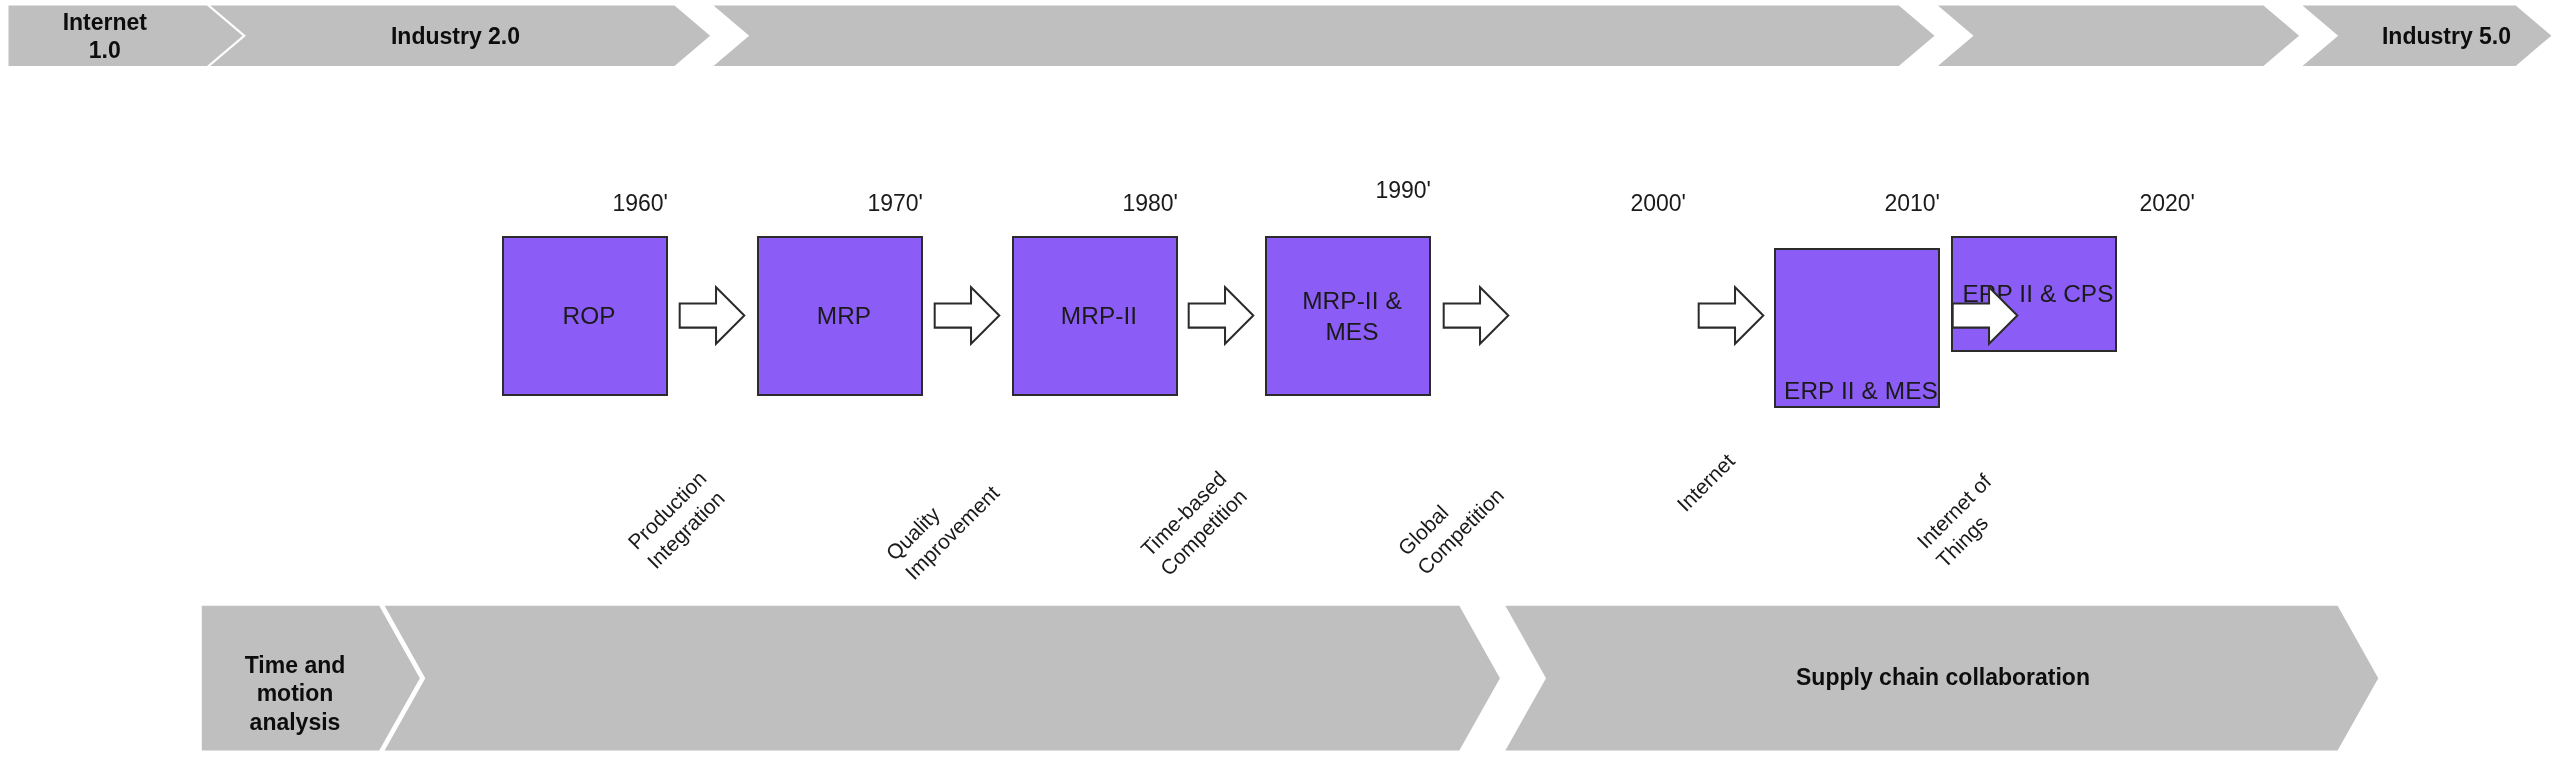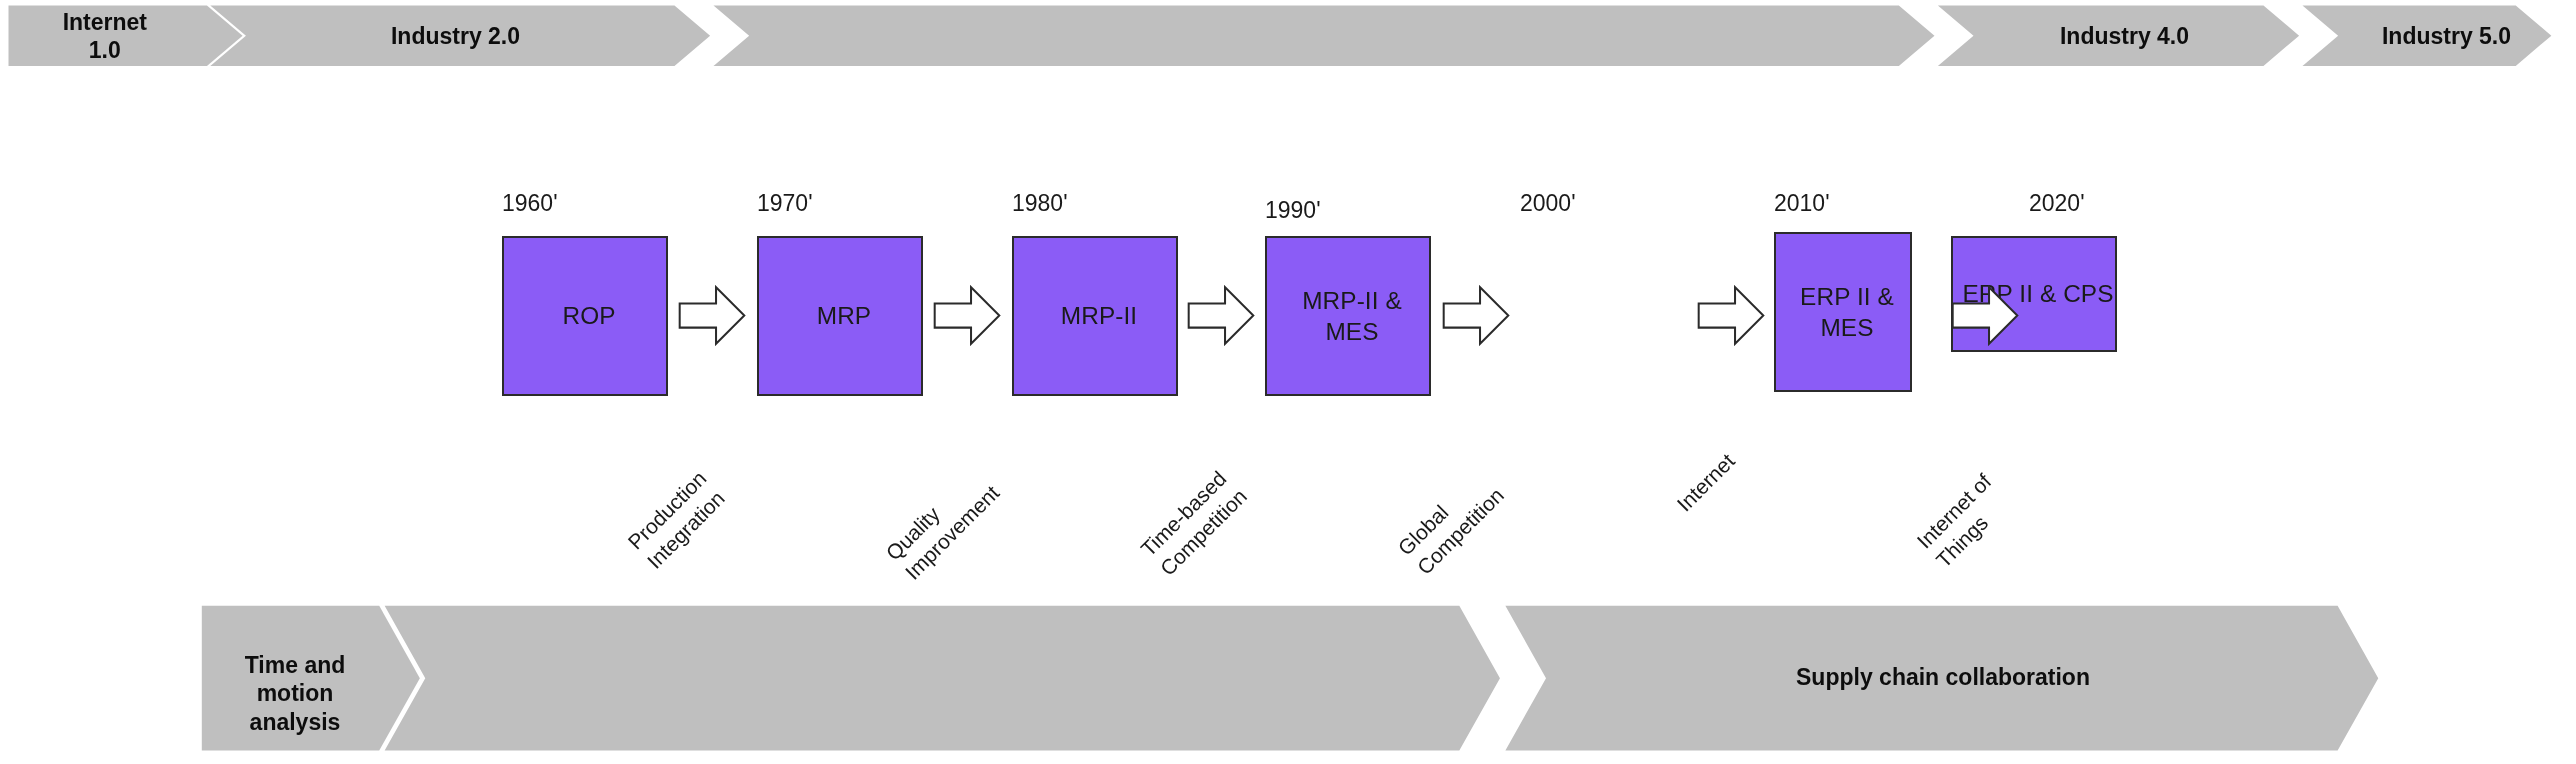--- a/index.html
+++ b/index.html
@@ -47,21 +47,21 @@
     justify-content: center;
     text-align: center;
     font-size: 24.4px;
     color: #1a1a1a;
     line-height: 1.28;
     letter-spacing: 0.1px;
     padding-left: 8px;
   }
   .year-label {
     position: absolute;
-    text-align: left;
+    text-align: right;
     font-size: 23px;
     color: #1a1a1a;
     white-space: nowrap;
   }
 
   
   .block-arrow { position: absolute; }
 
   
   .driver {
@@ -97,28 +97,27 @@
   <div class="chev-label top-label" style="left:6.8px;  top:5.4px; width:196px; height:61px;">
     <div>
       <span>Internet</span><br>
       <span>1.0</span>
     </div>
   </div>
 
   <div class="chev-label top-label" style="left:239px; top:5.4px; width:433px; height:61px;">Industry 2.0</div>
 
 
-  <div class="chev-label top-label" style="left:1978px; top:5.4px; width:293px; height:61px;">Industry 4.0</div>
 
   <div class="chev-label top-label" style="left:2345px; top:5.4px; width:203px; height:61px;">Industry 5.0</div>
 
   <div class="year-label" style="left:502px;  top:190px; width:166px;">1960'</div>
   <div class="year-label" style="left:757px; top:190px; width:166px;">1970'</div>
   <div class="year-label" style="left:1012px; top:190px; width:166px;">1980'</div>
-  <div class="year-label" style="left:1265px; top:177px; width:166px;margin-top:20px;">1990'</div>
+  <div class="year-label" style="left:1265px; top:177px; width:166px;">1990'</div>
   <div class="year-label" style="left:1520px; top:190px; width:166px;">2000'</div>
   <div class="year-label" style="left:1774px; top:190px; width:166px;">2010'</div>
   <div class="year-label" style="left:2029px; top:190px; width:166px;">2020'</div>
 
   <div class="proc-box" style="left:502px;  top:236px; width:166px; height:160px;">
     <div>
       <span>ROP</span>
     </div>
   </div>
 
@@ -135,21 +134,21 @@
   </div>
 
   <div class="proc-box" style="left:1265px; top:236px; width:166px; height:160px;">
     <div>
       <span>MRP-II</span>
       <span>&amp; MES</span>
     </div>
   </div>
 
 
-  <div class="proc-box" style="left:1774px; top:232px; width:138px; height:160px;">
+  <div class="proc-box" style="left:1774px; top:248px; width:166px; height:160px;align-items:flex-end;">
     <div>
       <span>ERP II &amp;</span>
       <span>MES</span>
     </div>
   </div>
 
   <div class="proc-box" style="left:1951px; top:236px; width:166px; height:116px;">
     <div>
       <span>ERP II &amp;</span>
       <span>CPS</span>

